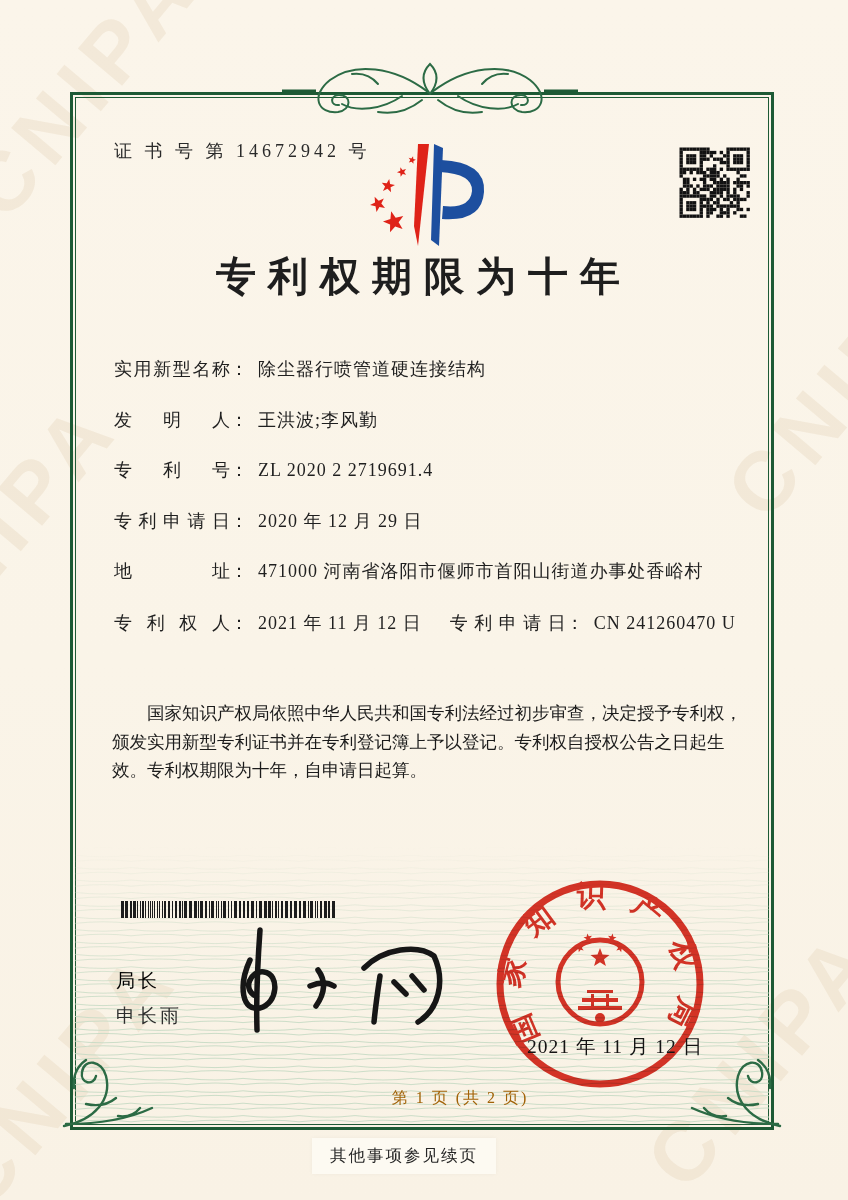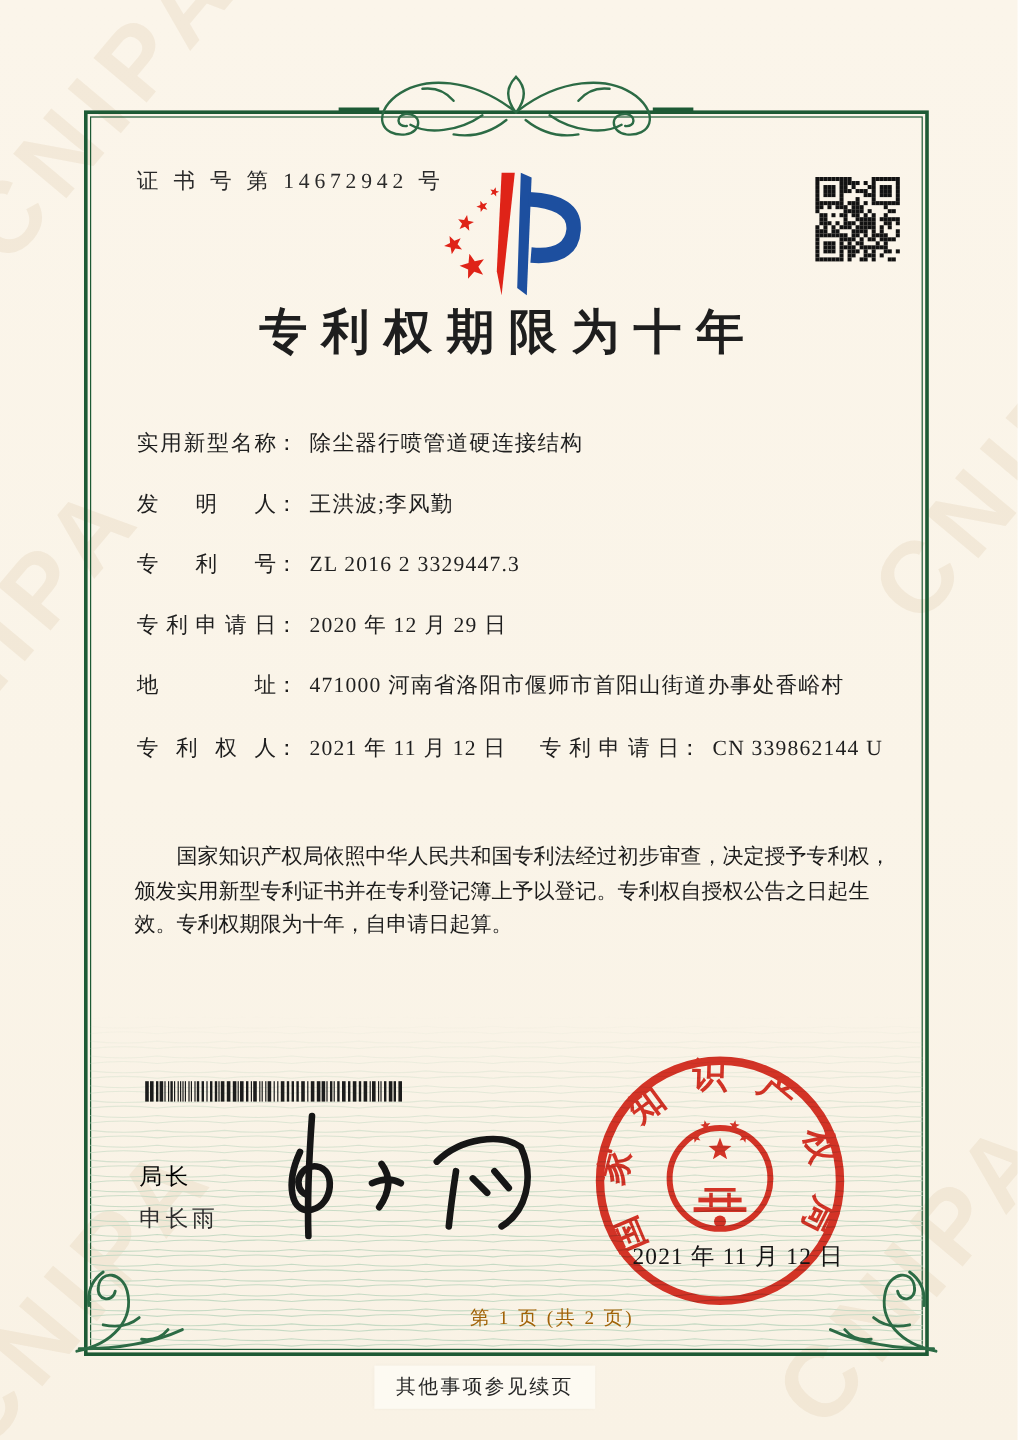--- a/index.html
+++ b/index.html
@@ -482,30 +482,30 @@
 <div class="title">专利权期限为十年</div>
 
 <div class="fields">
   <div class="frow">
     <span class="flabel">实用新型名称</span><span class="fcolon">：</span><span class="fvalue">除尘器行喷管道硬连接结构</span>
   </div>
   <div class="frow">
     <span class="flabel">发明人</span><span class="fcolon">：</span><span class="fvalue">王洪波;李风勤</span>
   </div>
   <div class="frow">
-    <span class="flabel">专利号</span><span class="fcolon">：</span><span class="fvalue">ZL 2016 2 3329447.3</span>
+    <span class="flabel">专利号</span><span class="fcolon">：</span><span class="fvalue">ZL 2020 2 2719691.4</span>
   </div>
   <div class="frow">
     <span class="flabel">专利申请日</span><span class="fcolon">：</span><span class="fvalue">2020 年 12 月 29 日</span>
   </div>
   <div class="frow addr">
     <span class="flabel">地址</span><span class="fcolon">：</span><span class="fvalue">471000 河南省洛阳市偃师市首阳山街道办事处香峪村</span>
   </div>
   <div class="frow grant">
-    <span class="flabel">专利权人</span><span class="fcolon">：</span><span class="fvalue">2021 年 11 月 12 日</span><span class="flabel second">专利申请日</span><span class="fcolon">：</span><span class="fvalue">CN 339862144 U</span>
+    <span class="flabel">专利权人</span><span class="fcolon">：</span><span class="fvalue">2021 年 11 月 12 日</span><span class="flabel second">专利申请日</span><span class="fcolon">：</span><span class="fvalue">CN 241260470 U</span>
   </div>
 </div>
 
 <div class="body-text">
   <p>国家知识产权局依照中华人民共和国专利法经过初步审查，决定授予专利权，颁发实用新型专利证书并在专利登记簿上予以登记。专利权自授权公告之日起生效。专利权期限为十年，自申请日起算。</p>
 </div>
 
 <div id="barcode"><span style="width: 3px; margin-right: 1px;"></span><span style="width: 3px; margin-right: 2px;"></span><span style="width: 2px; margin-right: 1px;"></span><span style="width: 3px; margin-right: 1px;"></span><span style="width: 1px; margin-right: 2px;"></span><span style="width: 1px; margin-right: 1px;"></span><span style="width: 2px; margin-right: 1px;"></span><span style="width: 1px; margin-right: 2px;"></span><span style="width: 1px; margin-right: 1px;"></span><span style="width: 1px; margin-right: 1px;"></span><span style="width: 1px; margin-right: 1px;"></span><span style="width: 1px; margin-right: 2px;"></span><span style="width: 1px; margin-right: 1px;"></span><span style="width: 1px; margin-right: 2px;"></span><span style="width: 1px; margin-right: 1px;"></span><span style="width: 2px; margin-right: 2px;"></span><span style="width: 2px; margin-right: 2px;"></span><span style="width: 1px; margin-right: 2px;"></span><span style="width: 2px; margin-right: 2px;"></span><span style="width: 2px; margin-right: 1px;"></span><span style="width: 1px; margin-right: 1px;"></span><span style="width: 3px; margin-right: 2px;"></span><span style="width: 3px; margin-right: 2px;"></span><span style="width: 3px; margin-right: 1px;"></span><span style="width: 1px; margin-right: 1px;"></span><span style="width: 3px; margin-right: 2px;"></span><span style="width: 2px; margin-right: 2px;"></span><span style="width: 1px; margin-right: 1px;"></span><span style="width: 3px; margin-right: 2px;"></span><span style="width: 1px; margin-right: 1px;"></span><span style="width: 1px; margin-right: 2px;"></span><span style="width: 1px; margin-right: 1px;"></span><span style="width: 3px; margin-right: 2px;"></span><span style="width: 1px; margin-right: 2px;"></span><span style="width: 1px; margin-right: 2px;"></span><span style="width: 3px; margin-right: 2px;"></span><span style="width: 2px; margin-right: 2px;"></span><span style="width: 2px; margin-right: 2px;"></span><span style="width: 2px; margin-right: 2px;"></span><span style="width: 3px; margin-right: 2px;"></span><span style="width: 1px; margin-right: 2px;"></span><span style="width: 3px; margin-right: 2px;"></span><span style="width: 3px; margin-right: 1px;"></span><span style="width: 3px; margin-right: 1px;"></span><span style="width: 1px; margin-right: 2px;"></span><span style="width: 2px; margin-right: 1px;"></span><span style="width: 1px; margin-right: 2px;"></span><span style="width: 2px; margin-right: 2px;"></span><span style="width: 3px; margin-right: 2px;"></span><span style="width: 2px; margin-right: 2px;"></span><span style="width: 3px; margin-right: 2px;"></span><span style="width: 2px; margin-right: 2px;"></span><span style="width: 3px; margin-right: 2px;"></span><span style="width: 1px; margin-right: 1px;"></span><span style="width: 3px; margin-right: 2px;"></span><span style="width: 1px; margin-right: 1px;"></span><span style="width: 1px; margin-right: 2px;"></span><span style="width: 2px; margin-right: 2px;"></span><span style="width: 3px; margin-right: 1px;"></span><span style="width: 2px; margin-right: 2px;"></span><span style="width: 3px; margin-right: 1px;"></span></div>
 
 <div class="officer-title">局长</div>

